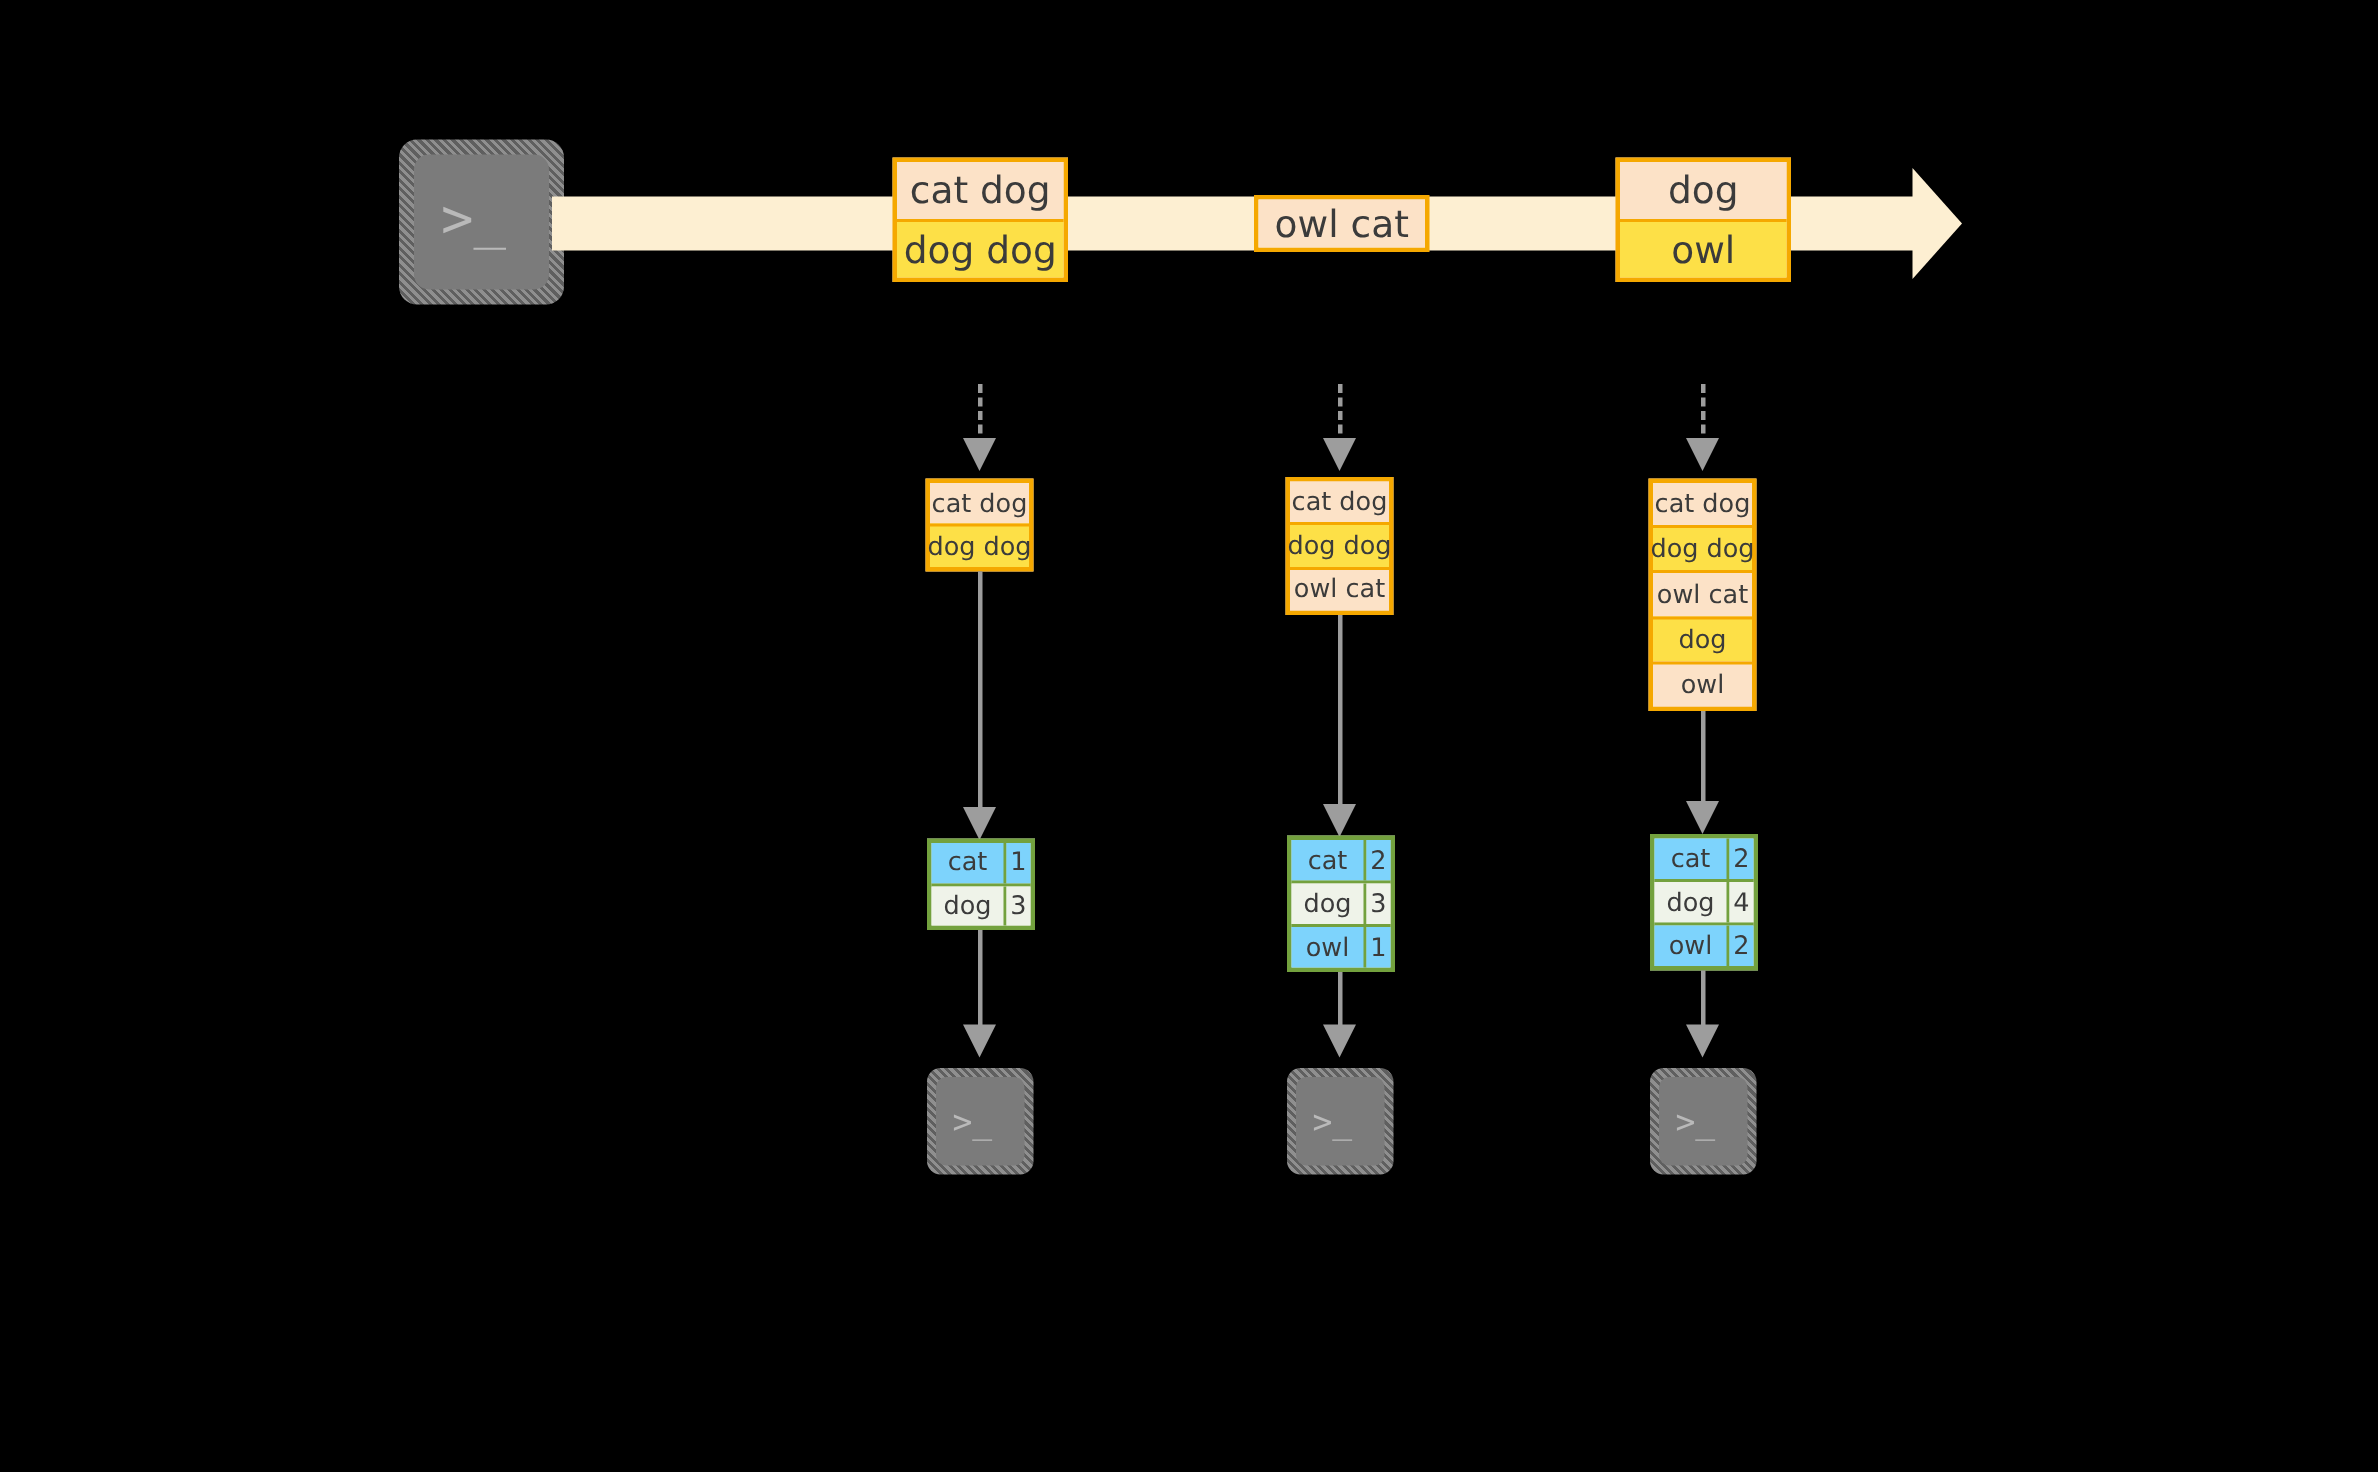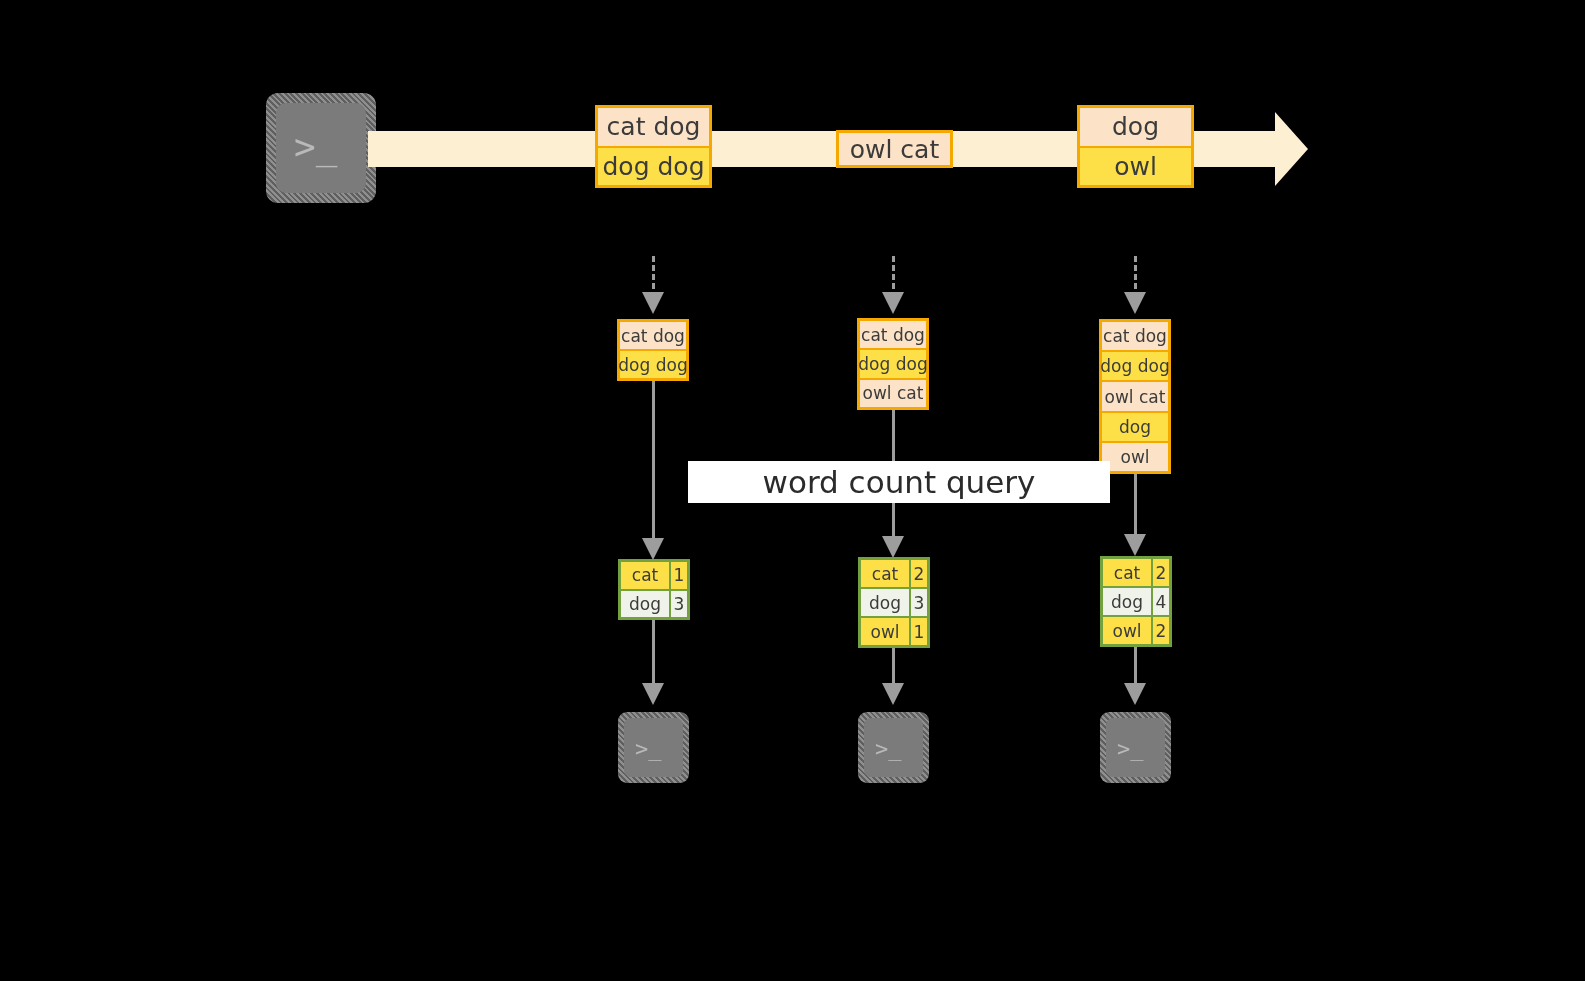--- a/index.html
+++ b/index.html
@@ -99,21 +99,21 @@
     flex: 1 1 auto;
     display: flex;
     box-sizing: border-box;
   }
   .grow + .grow { border-top: 2px solid #73a13e; }
   .gword, .gcount {
     display: flex;
     align-items: center;
     justify-content: center;
     box-sizing: border-box;
-    background: #fde047;
+    background: #7dd3fc;
   }
   .grow.alt .gword, .grow.alt .gcount { background: #eff3e9; }
   .gword { flex: 0 0 50px; border-right: 2px solid #73a13e; }
   .gcount { flex: 1 1 auto; }
 
   
   .v-line {
     position: absolute;
     background: #9d9d9d;
     width: 3px;
@@ -270,17 +270,14 @@
 
   <div class="v-line" style="left:1134px; top:647px; height:43px;"></div>
   <div class="v-head" style="left:1124px; top:683px;"></div>
 
   <div class="abs" style="left:1100px; top:712px; width:71px; height:71px;">
     <div class="term-hatch" style="border-radius:9px;"></div>
     <div class="term-body" style="left:6px; top:6px; right:6px; bottom:6px; border-radius:7px;"></div>
     <div class="term-glyph" style="left:17px; top:26px; font-size:22px;">&gt;_</div>
   </div>
 
-  <div class="query-band" style="left:688px; top:461px; width:422px; height:42px;">
-    <span>word count query</span>
-  </div>
 
 </div>
 
 </body></html>

